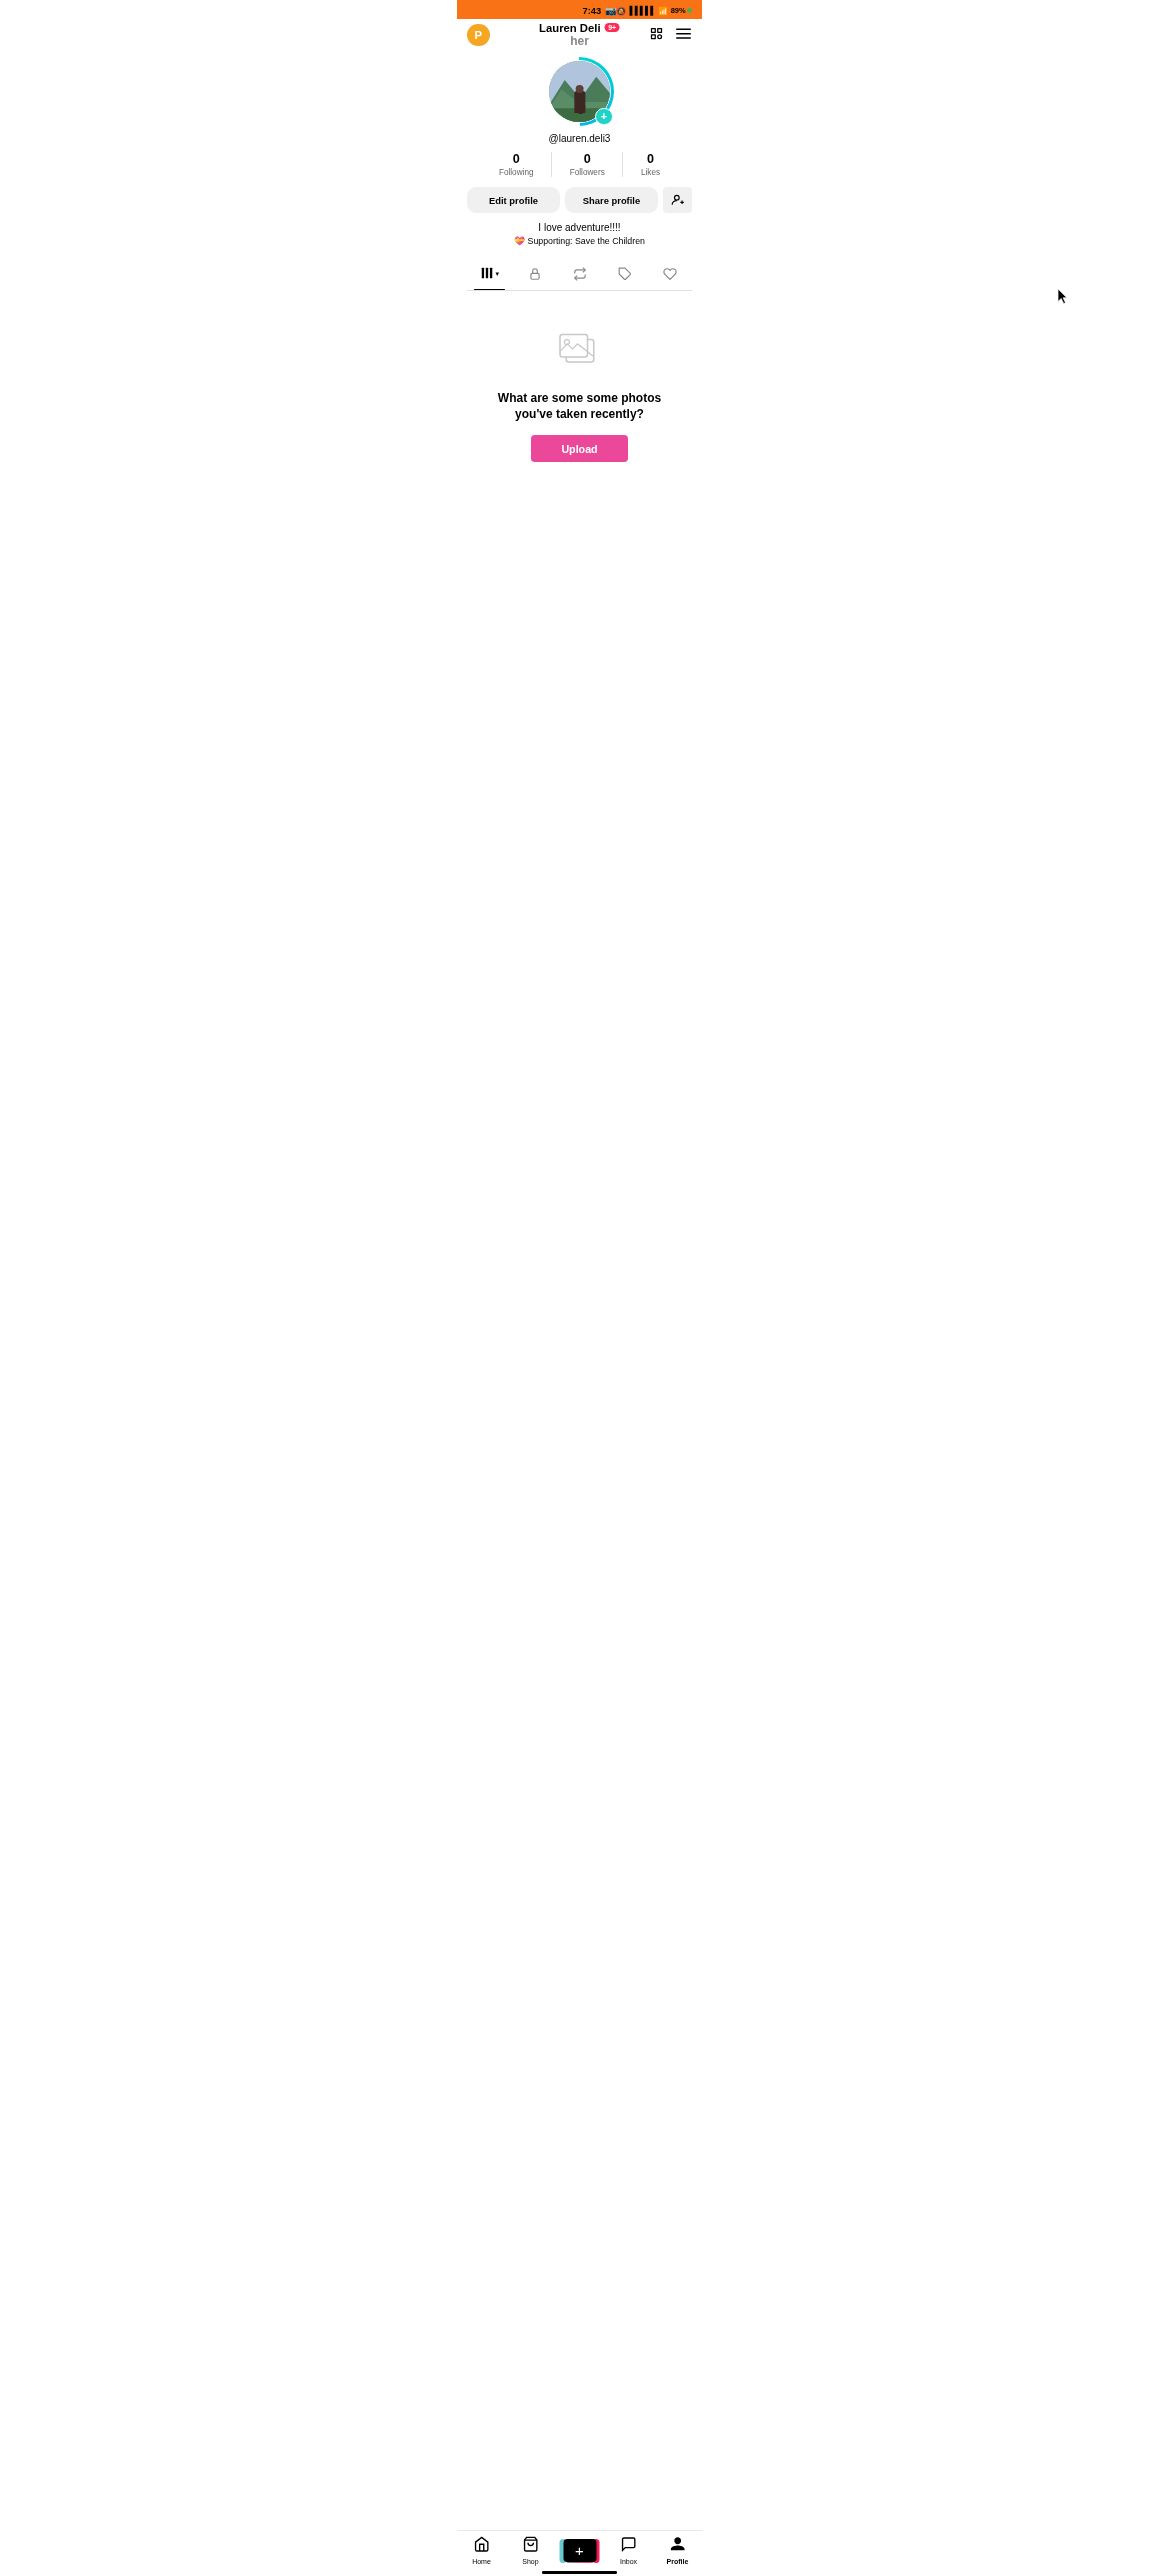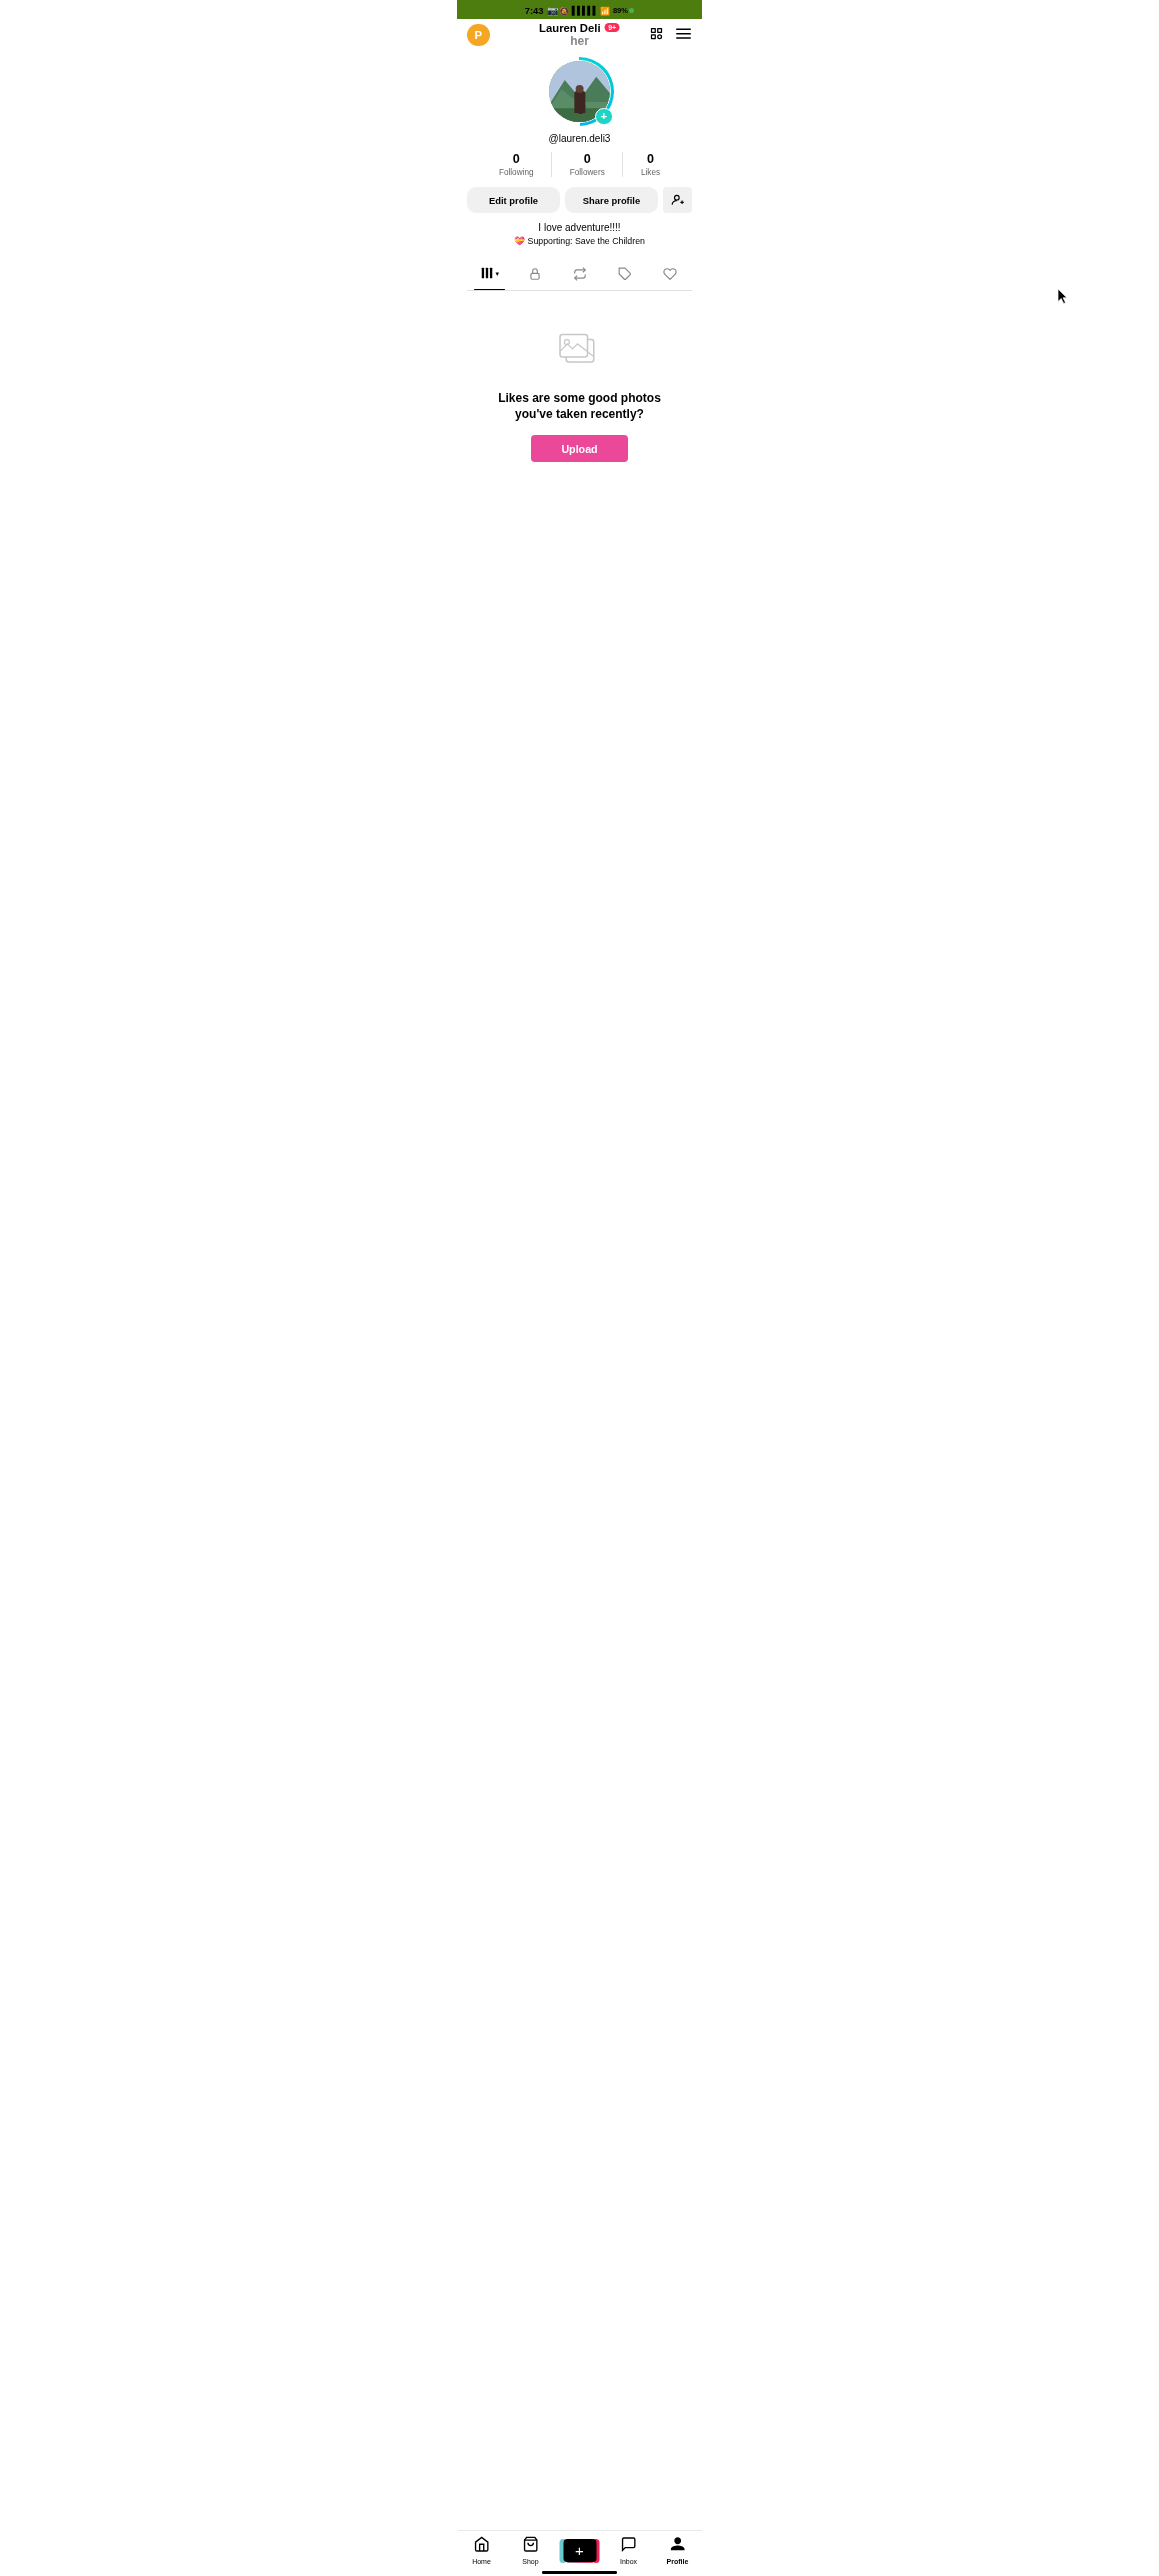--- a/index.html
+++ b/index.html
@@ -10,24 +10,24 @@
       width: 245px;
       min-height: 100vh;
       margin: 0 auto;
       position: relative;
       overflow-x: hidden;
     }
 
     
     .status-bar {
       display: flex;
-      justify-content: center;
+      justify-content: flex-end;
       align-items: center;
       padding: 5px 10px 2.5px;
-      background: #4d7c0f;
+      background: #f97316;
     }
     .status-left {
       display: flex;
       align-items: center;
       gap: 3.8px;
       font-size: 9.4px;
       font-weight: 600;
     }
     .status-right {
       display: flex;
@@ -591,21 +591,21 @@
 
       <rect x="18" y="28" width="44" height="36" rx="4" stroke="#c8c8c8" stroke-width="2.5" fill="none"></rect>
       <circle cx="29" cy="40" r="4" stroke="#c8c8c8" stroke-width="2" fill="none"></circle>
       <path d="M18 55 l12-12 8 8 8-8 16 12" stroke="#c8c8c8" stroke-width="2" fill="none"></path>
 
       <rect x="8" y="20" width="44" height="36" rx="4" stroke="#c8c8c8" stroke-width="2.5" fill="#fff"></rect>
       <circle cx="19" cy="32" r="4" stroke="#c8c8c8" stroke-width="2" fill="none"></circle>
       <path d="M8 47 l12-12 8 8 8-8 16 12" stroke="#c8c8c8" stroke-width="2" fill="none"></path>
     </svg>
   </div>
-  <div class="empty-title">Likes are some good photos you've taken recently?</div>
+  <div class="empty-title">What are some some photos you've taken recently?</div>
   <button class="upload-btn">Upload</button>
 </div>
 
 <div class="spacer"></div>
 
 <div style="position:fixed; right: 88px; top: 289px; pointer-events:none; z-index:9999;">
   <svg width="12.6" height="15" viewBox="0 0 20 24" fill="black">
     <path d="M0 0 L0 20 L5 15 L9 23 L12 22 L8 14 L14 14 Z" fill="black" stroke="white" stroke-width="1"></path>
   </svg>
 </div>

